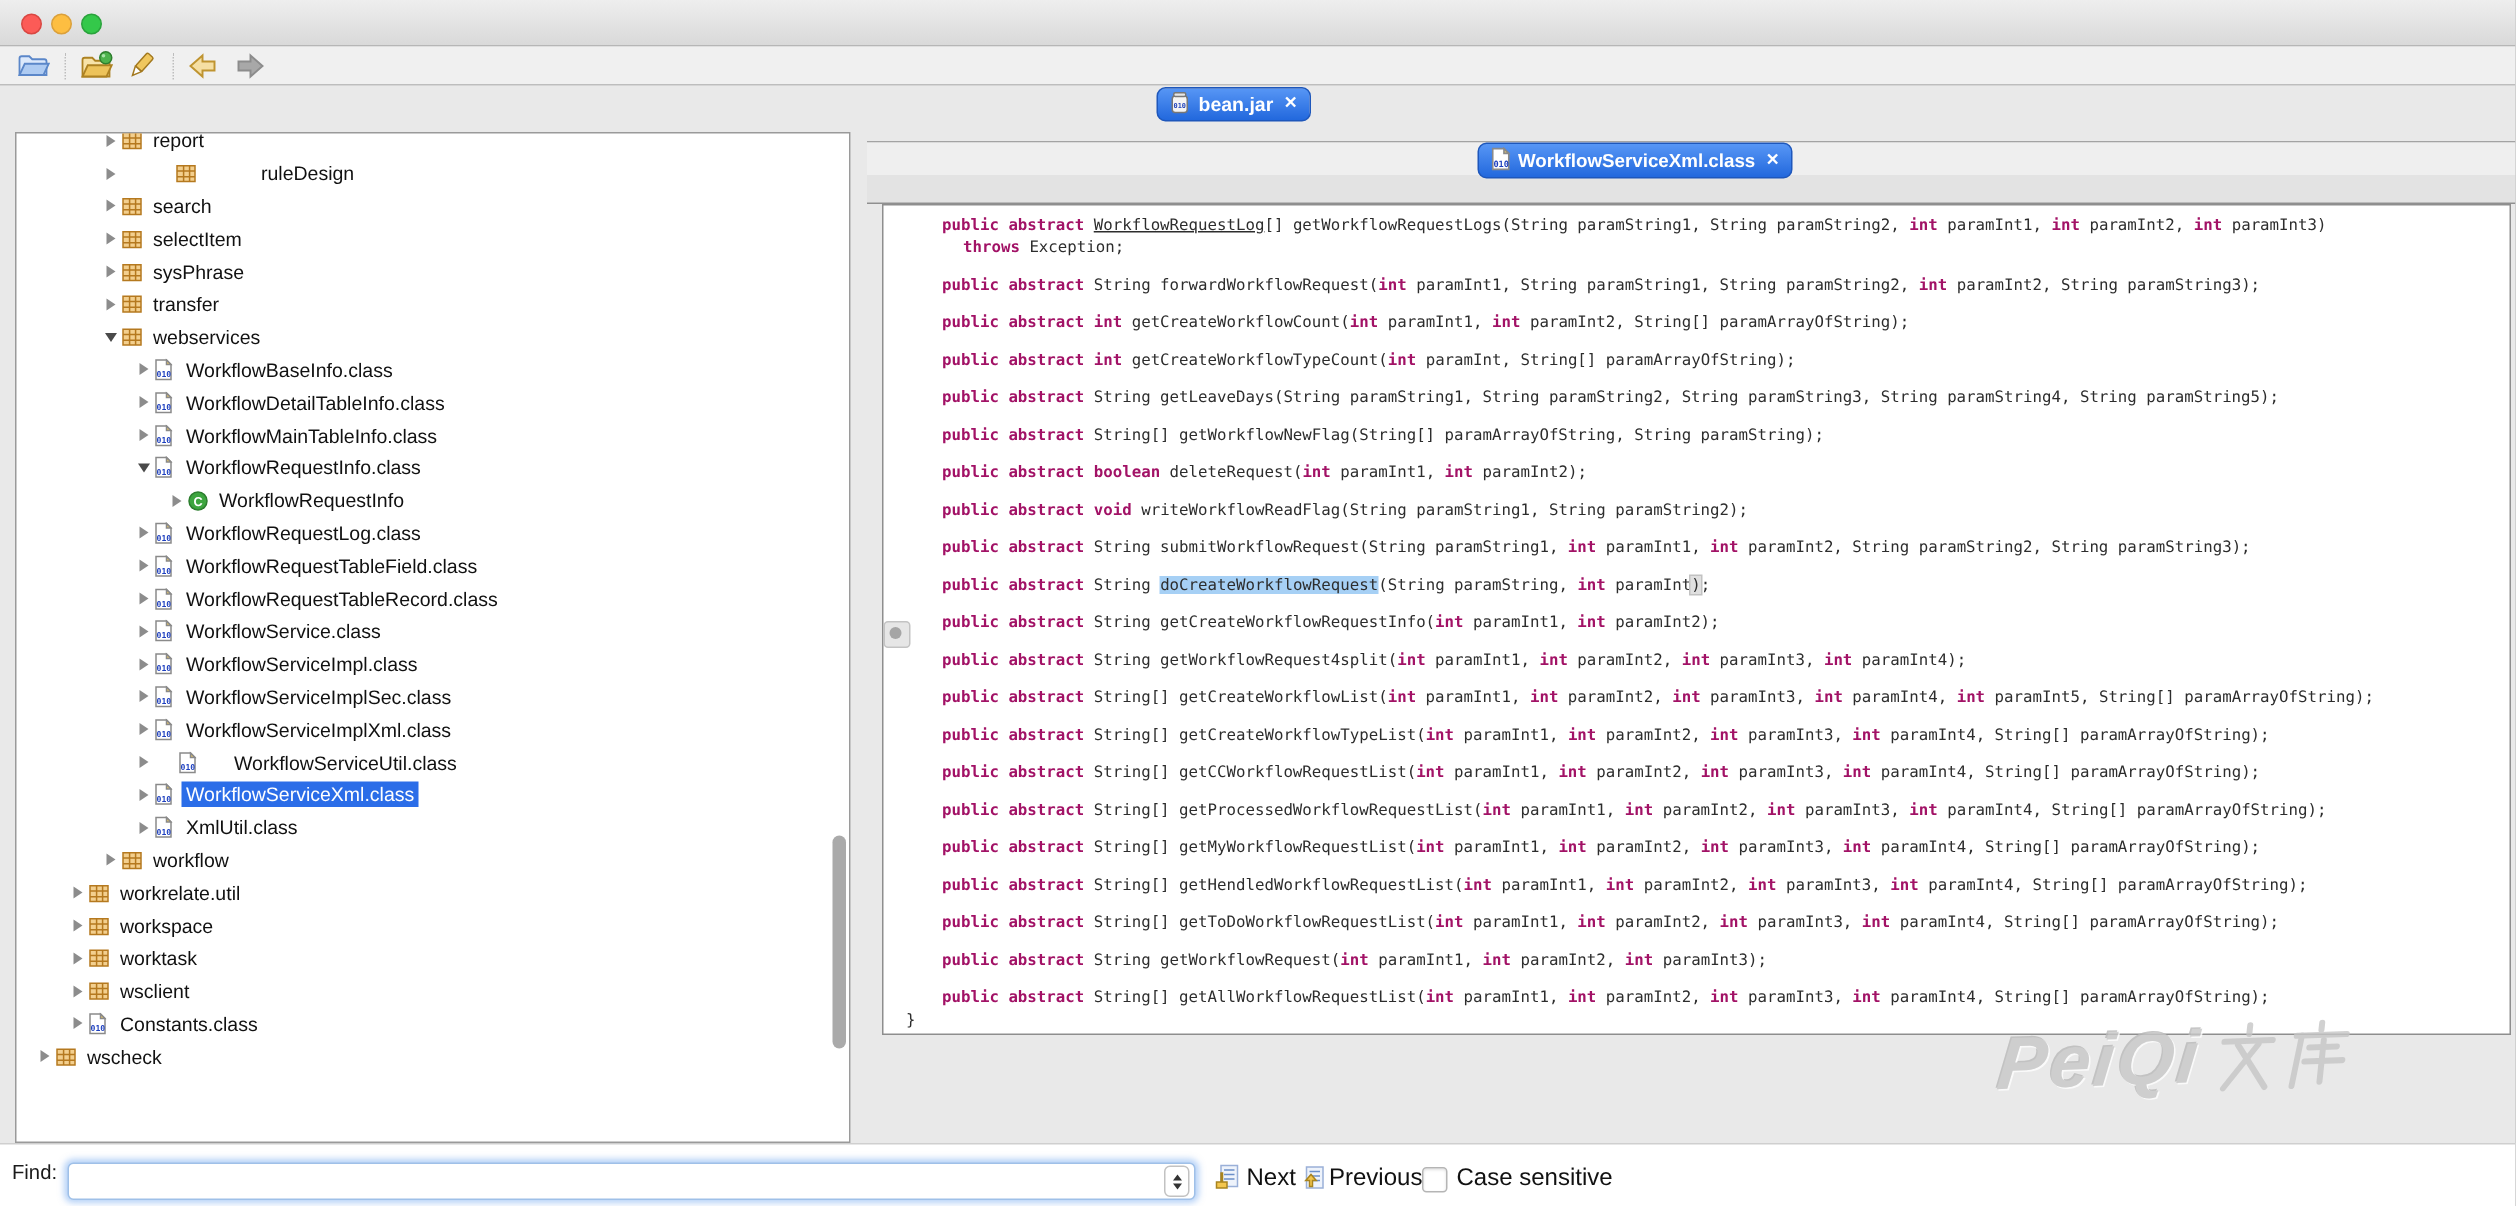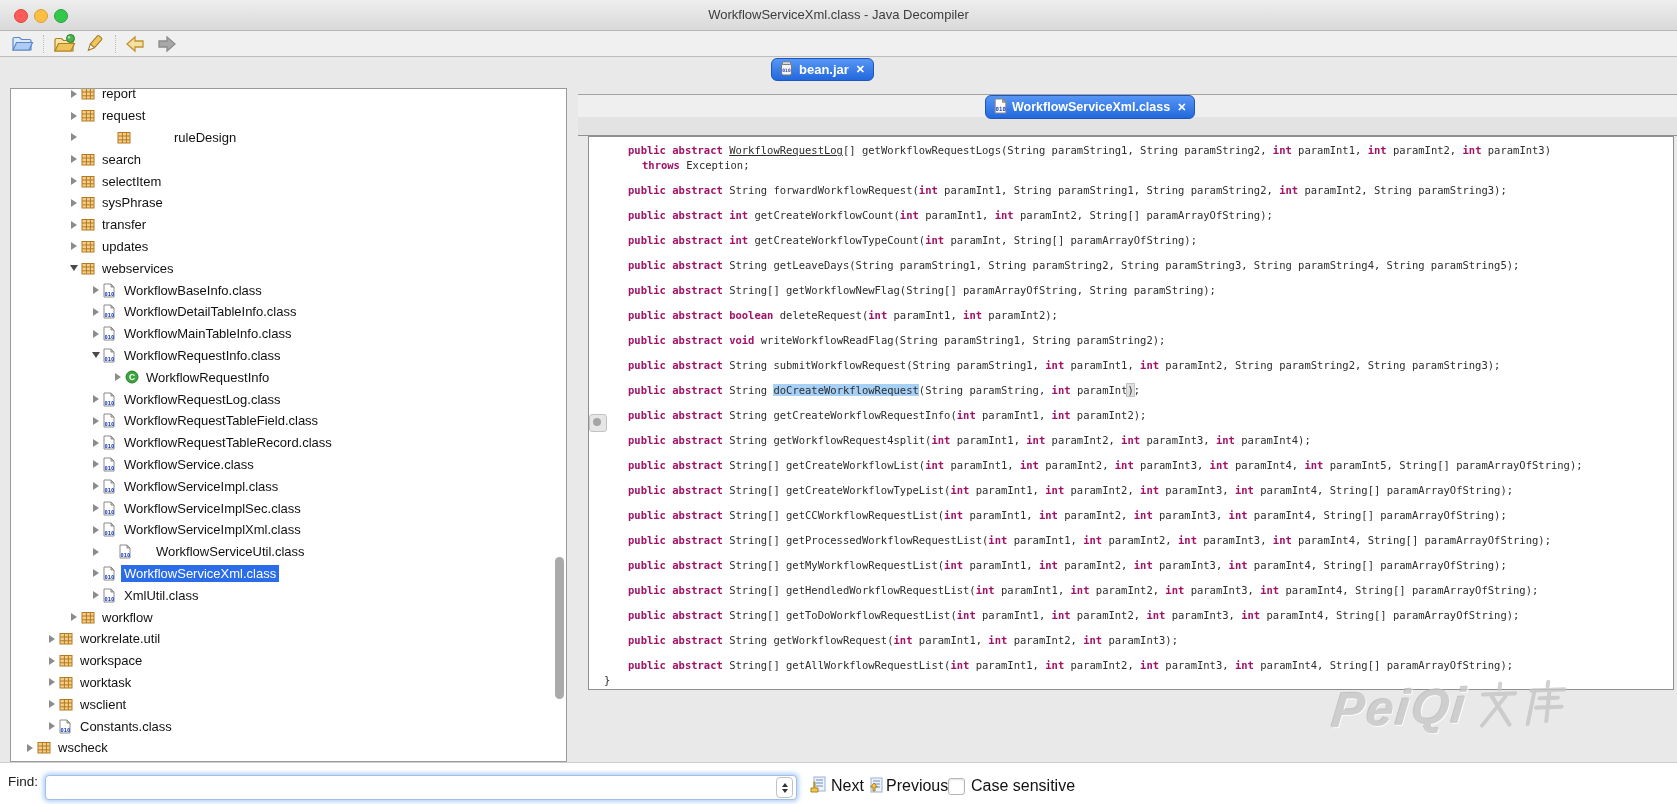--- a/index.html
+++ b/index.html
@@ -93,21 +93,20 @@
 </style>
 </head>
 <body>
 
 <div id="app">
 
   <div class="titlebar">
     <span class="tl red"></span>
     <span class="tl yellow"></span>
     <span class="tl green"></span>
-    <div class="title-text">WorkflowServiceXml.class - Java Decompiler</div>
   </div>
 
   <div class="toolbar">
     <span class="tb-ic">
       <svg width="23" height="19" viewBox="0 0 23 19">
           <path d="M2 16 L2 5 q0-1.5 1.5-1.5 h5 l2 2 h8 q1.5 0 1.5 1.5 l0 9 z" fill="#dce9fb" stroke="#5b87c9" stroke-width="1.2"></path>
           <path d="M2 16 L5.5 8.5 h16 L18 16 z" fill="#aecbf2" stroke="#5b87c9" stroke-width="1.2"></path>
         </svg>
     </span>
     <span class="tb-sep"></span>
@@ -162,124 +161,94 @@
             <svg width="14" height="13" viewBox="0 0 14 13">
               <rect x="1" y="1.5" width="12" height="10.5" fill="#f3cf8e" stroke="#b5791f"></rect>
               <line x1="5.4" y1="1.5" x2="5.4" y2="12" stroke="#b5791f"></line>
               <line x1="9.4" y1="1.5" x2="9.4" y2="12" stroke="#b5791f"></line>
               <line x1="1" y1="5" x2="13" y2="5" stroke="#b5791f"></line>
               <line x1="1" y1="8.8" x2="13" y2="8.8" stroke="#b5791f"></line>
             </svg>
           </span>
           <span class="tlabel">report</span>
         </div>
+        <div class="trow" style="padding-left: 56px; gap: 36px;">
+          <span class="arrow">
+            <i class="arr-c"></i>
+          </span>
+          <span class="ticon">
+            <svg width="14" height="13" viewBox="0 0 14 13">
+              <rect x="1" y="1.5" width="12" height="10.5" fill="#f3cf8e" stroke="#b5791f"></rect>
+              <line x1="5.4" y1="1.5" x2="5.4" y2="12" stroke="#b5791f"></line>
+              <line x1="9.4" y1="1.5" x2="9.4" y2="12" stroke="#b5791f"></line>
+              <line x1="1" y1="5" x2="13" y2="5" stroke="#b5791f"></line>
+              <line x1="1" y1="8.8" x2="13" y2="8.8" stroke="#b5791f"></line>
+            </svg>
+          </span>
+          <span class="tlabel">ruleDesign</span>
+        </div>
         <div class="trow" style="padding-left: 56px;">
           <span class="arrow">
             <i class="arr-c"></i>
           </span>
           <span class="ticon">
             <svg width="14" height="13" viewBox="0 0 14 13">
               <rect x="1" y="1.5" width="12" height="10.5" fill="#f3cf8e" stroke="#b5791f"></rect>
               <line x1="5.4" y1="1.5" x2="5.4" y2="12" stroke="#b5791f"></line>
               <line x1="9.4" y1="1.5" x2="9.4" y2="12" stroke="#b5791f"></line>
               <line x1="1" y1="5" x2="13" y2="5" stroke="#b5791f"></line>
               <line x1="1" y1="8.8" x2="13" y2="8.8" stroke="#b5791f"></line>
             </svg>
           </span>
-          <span class="tlabel">request</span>
-        </div>
-        <div class="trow" style="padding-left: 56px; gap: 36px;">
-          <span class="arrow">
-            <i class="arr-c"></i>
-          </span>
-          <span class="ticon">
-            <svg width="14" height="13" viewBox="0 0 14 13">
-              <rect x="1" y="1.5" width="12" height="10.5" fill="#f3cf8e" stroke="#b5791f"></rect>
-              <line x1="5.4" y1="1.5" x2="5.4" y2="12" stroke="#b5791f"></line>
-              <line x1="9.4" y1="1.5" x2="9.4" y2="12" stroke="#b5791f"></line>
-              <line x1="1" y1="5" x2="13" y2="5" stroke="#b5791f"></line>
-              <line x1="1" y1="8.8" x2="13" y2="8.8" stroke="#b5791f"></line>
-            </svg>
-          </span>
-          <span class="tlabel">ruleDesign</span>
+          <span class="tlabel">search</span>
         </div>
         <div class="trow" style="padding-left: 56px;">
           <span class="arrow">
             <i class="arr-c"></i>
           </span>
           <span class="ticon">
             <svg width="14" height="13" viewBox="0 0 14 13">
               <rect x="1" y="1.5" width="12" height="10.5" fill="#f3cf8e" stroke="#b5791f"></rect>
               <line x1="5.4" y1="1.5" x2="5.4" y2="12" stroke="#b5791f"></line>
               <line x1="9.4" y1="1.5" x2="9.4" y2="12" stroke="#b5791f"></line>
               <line x1="1" y1="5" x2="13" y2="5" stroke="#b5791f"></line>
               <line x1="1" y1="8.8" x2="13" y2="8.8" stroke="#b5791f"></line>
             </svg>
           </span>
-          <span class="tlabel">search</span>
+          <span class="tlabel">selectItem</span>
         </div>
         <div class="trow" style="padding-left: 56px;">
           <span class="arrow">
             <i class="arr-c"></i>
           </span>
           <span class="ticon">
             <svg width="14" height="13" viewBox="0 0 14 13">
               <rect x="1" y="1.5" width="12" height="10.5" fill="#f3cf8e" stroke="#b5791f"></rect>
               <line x1="5.4" y1="1.5" x2="5.4" y2="12" stroke="#b5791f"></line>
               <line x1="9.4" y1="1.5" x2="9.4" y2="12" stroke="#b5791f"></line>
               <line x1="1" y1="5" x2="13" y2="5" stroke="#b5791f"></line>
               <line x1="1" y1="8.8" x2="13" y2="8.8" stroke="#b5791f"></line>
             </svg>
           </span>
-          <span class="tlabel">selectItem</span>
+          <span class="tlabel">sysPhrase</span>
         </div>
         <div class="trow" style="padding-left: 56px;">
           <span class="arrow">
             <i class="arr-c"></i>
           </span>
           <span class="ticon">
             <svg width="14" height="13" viewBox="0 0 14 13">
               <rect x="1" y="1.5" width="12" height="10.5" fill="#f3cf8e" stroke="#b5791f"></rect>
               <line x1="5.4" y1="1.5" x2="5.4" y2="12" stroke="#b5791f"></line>
               <line x1="9.4" y1="1.5" x2="9.4" y2="12" stroke="#b5791f"></line>
               <line x1="1" y1="5" x2="13" y2="5" stroke="#b5791f"></line>
               <line x1="1" y1="8.8" x2="13" y2="8.8" stroke="#b5791f"></line>
             </svg>
           </span>
-          <span class="tlabel">sysPhrase</span>
-        </div>
-        <div class="trow" style="padding-left: 56px;">
-          <span class="arrow">
-            <i class="arr-c"></i>
-          </span>
-          <span class="ticon">
-            <svg width="14" height="13" viewBox="0 0 14 13">
-              <rect x="1" y="1.5" width="12" height="10.5" fill="#f3cf8e" stroke="#b5791f"></rect>
-              <line x1="5.4" y1="1.5" x2="5.4" y2="12" stroke="#b5791f"></line>
-              <line x1="9.4" y1="1.5" x2="9.4" y2="12" stroke="#b5791f"></line>
-              <line x1="1" y1="5" x2="13" y2="5" stroke="#b5791f"></line>
-              <line x1="1" y1="8.8" x2="13" y2="8.8" stroke="#b5791f"></line>
-            </svg>
-          </span>
           <span class="tlabel">transfer</span>
-        </div>
-        <div class="trow" style="padding-left: 56px;">
-          <span class="arrow">
-            <i class="arr-c"></i>
-          </span>
-          <span class="ticon">
-            <svg width="14" height="13" viewBox="0 0 14 13">
-              <rect x="1" y="1.5" width="12" height="10.5" fill="#f3cf8e" stroke="#b5791f"></rect>
-              <line x1="5.4" y1="1.5" x2="5.4" y2="12" stroke="#b5791f"></line>
-              <line x1="9.4" y1="1.5" x2="9.4" y2="12" stroke="#b5791f"></line>
-              <line x1="1" y1="5" x2="13" y2="5" stroke="#b5791f"></line>
-              <line x1="1" y1="8.8" x2="13" y2="8.8" stroke="#b5791f"></line>
-            </svg>
-          </span>
-          <span class="tlabel">updates</span>
         </div>
         <div class="trow" style="padding-left: 56px;">
           <span class="arrow">
             <i class="arr-e"></i>
           </span>
           <span class="ticon">
             <svg width="14" height="13" viewBox="0 0 14 13">
               <rect x="1" y="1.5" width="12" height="10.5" fill="#f3cf8e" stroke="#b5791f"></rect>
               <line x1="5.4" y1="1.5" x2="5.4" y2="12" stroke="#b5791f"></line>
               <line x1="9.4" y1="1.5" x2="9.4" y2="12" stroke="#b5791f"></line>

